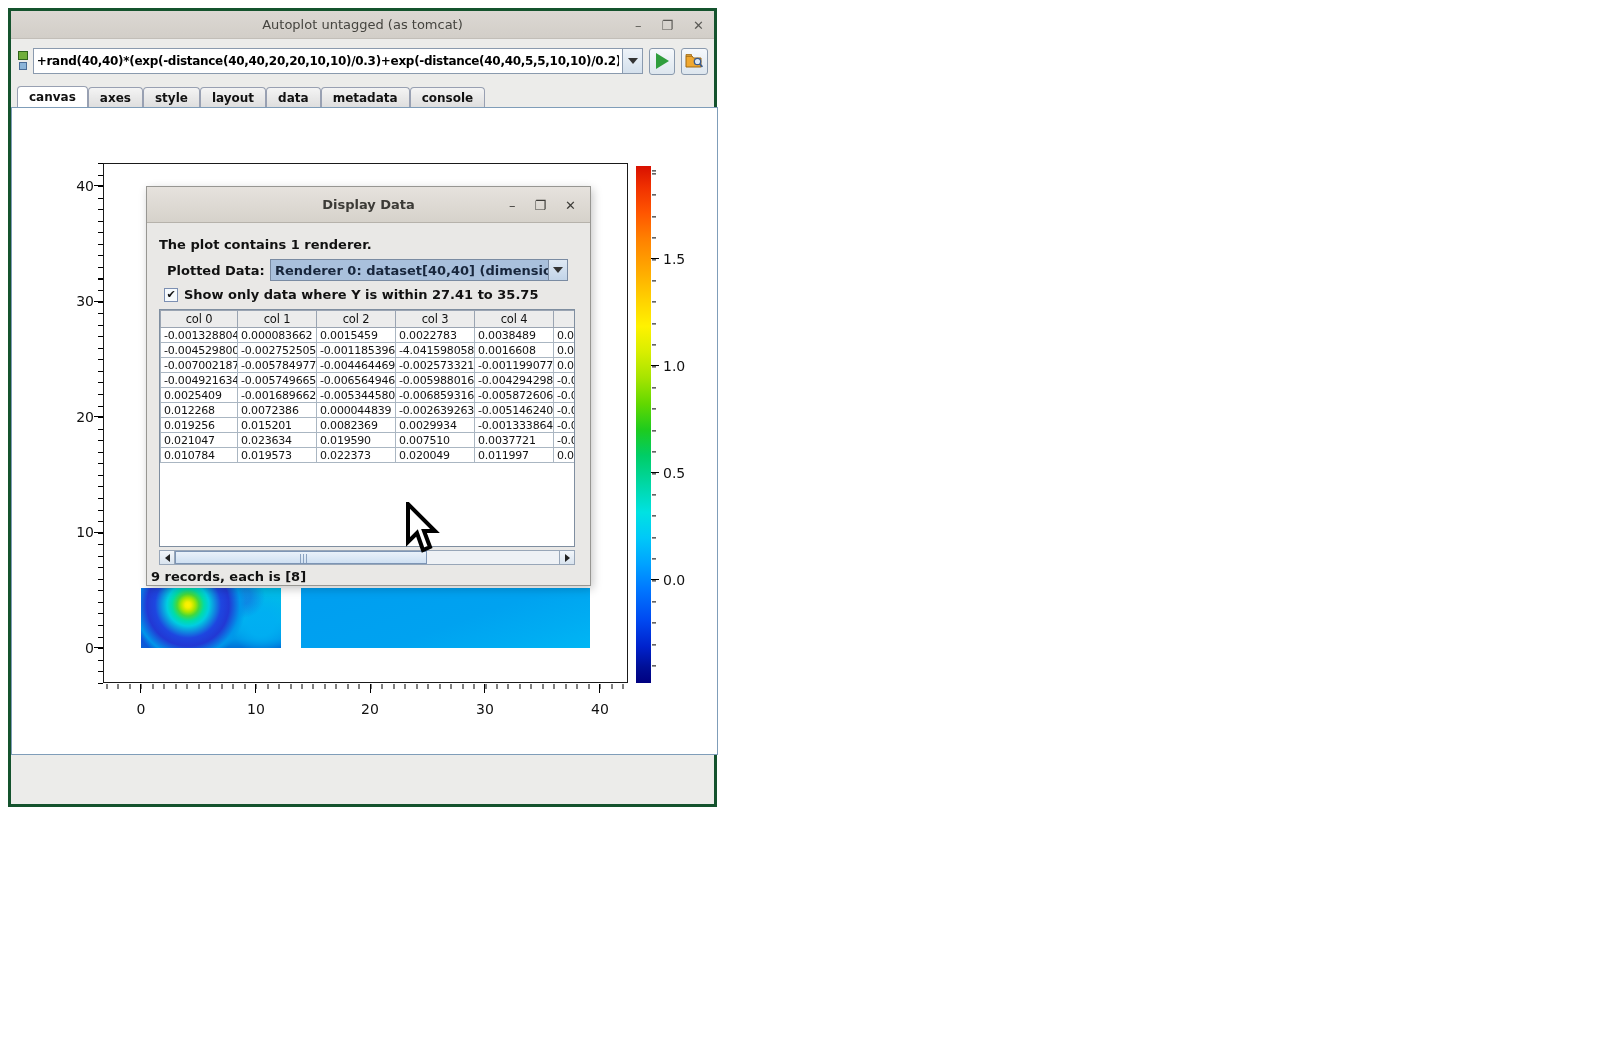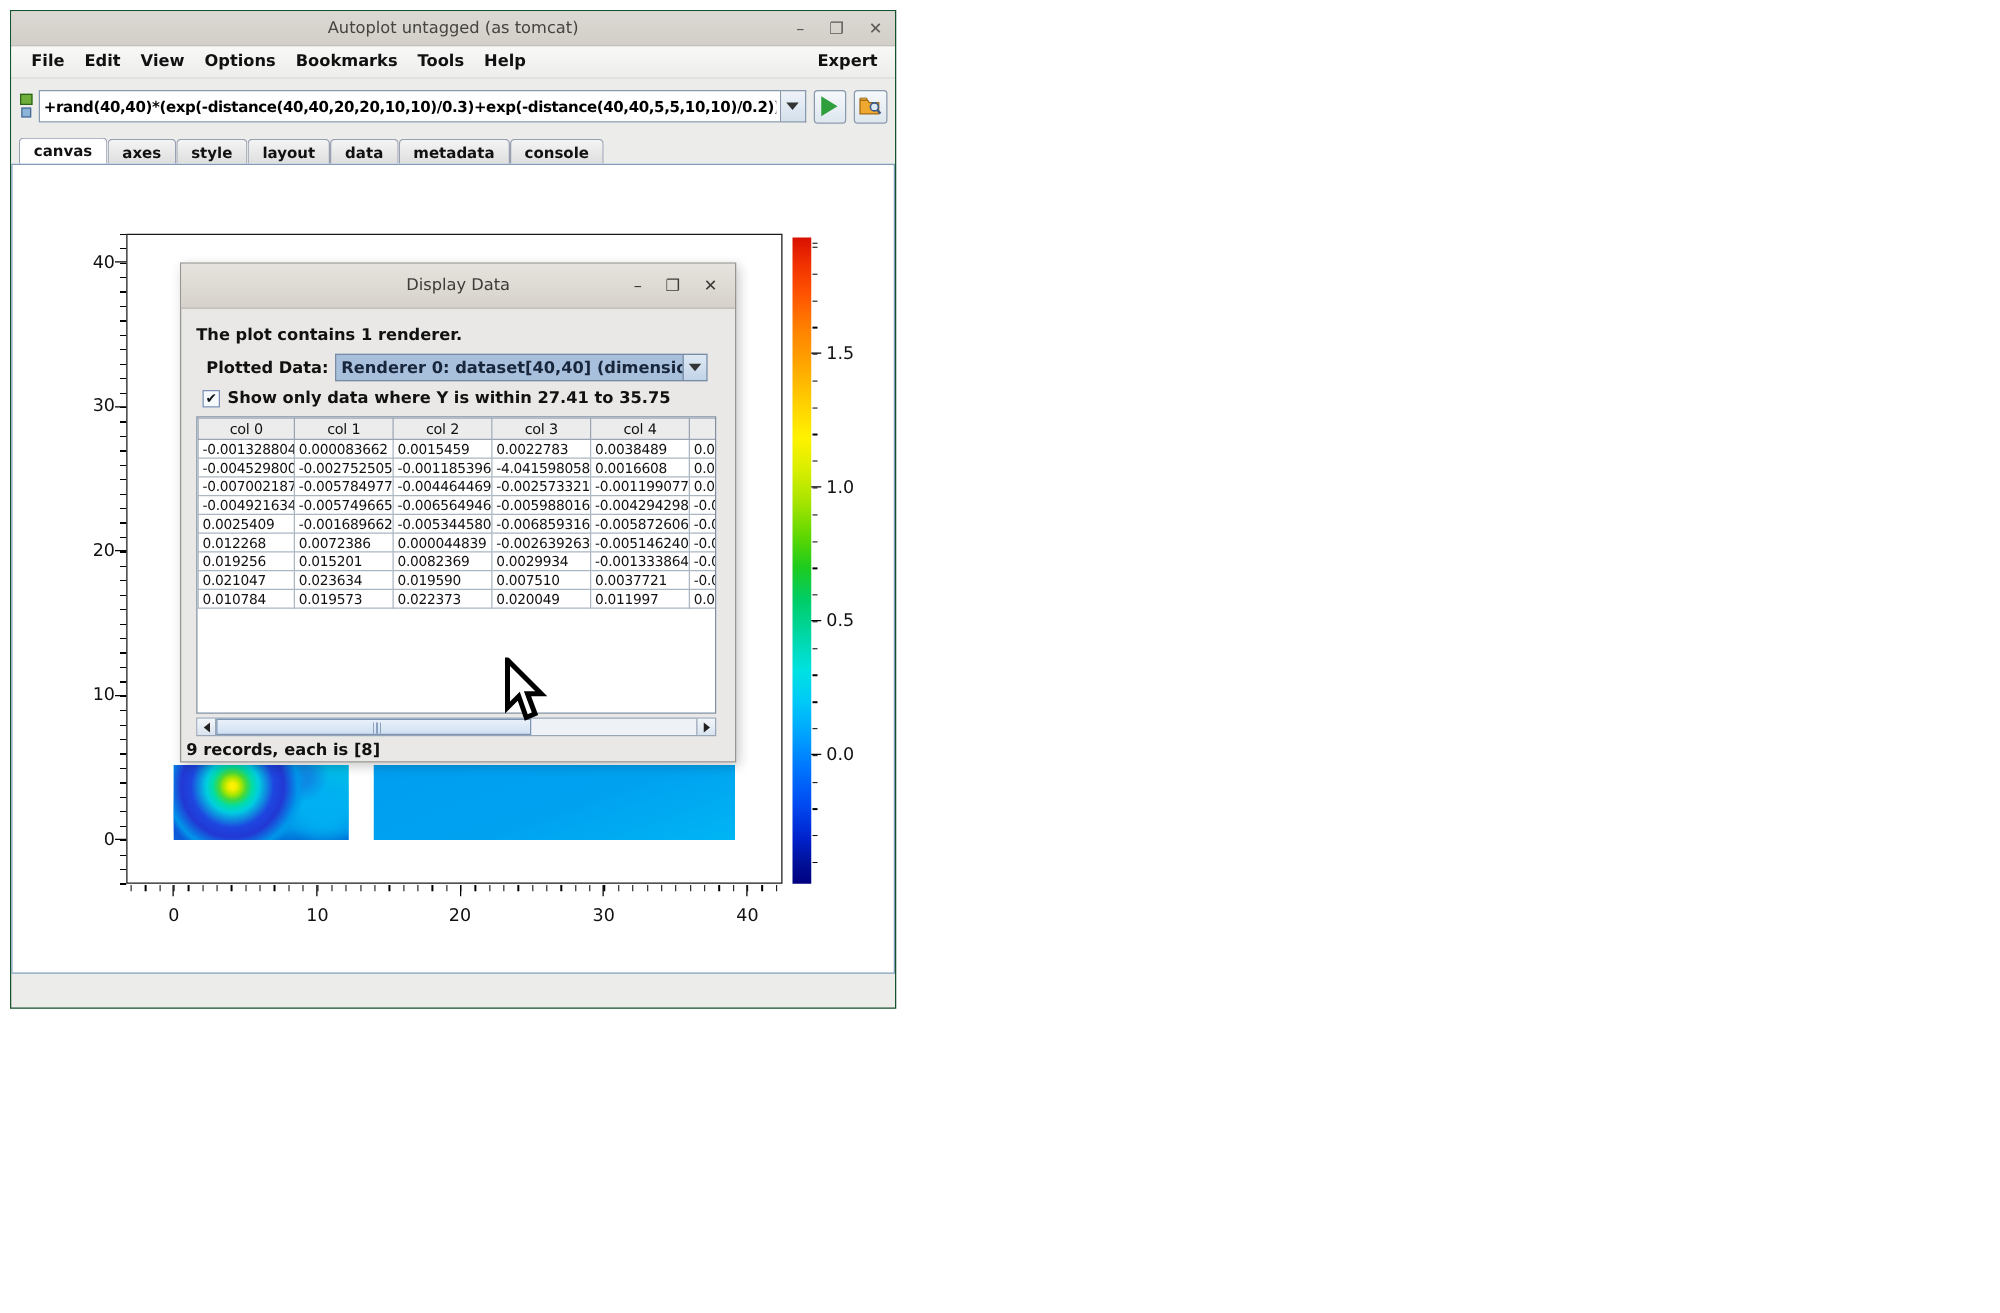--- a/index.html
+++ b/index.html
@@ -1,19 +1,19 @@
 <!DOCTYPE html>
 <html><head>
 <meta charset="utf-8">
 <style>
   * { margin:0; padding:0; box-sizing:border-box; }
   html,body { width:1600px; height:1050px; background:#ffffff; font-family:"DejaVu Sans", sans-serif; }
 
   .app { position:absolute; left:8px; top:8px; width:709px; height:799px;
-         background:#ececea; border:1px solid #14532d; }
+         background:#ececea; border:3px solid #14532d; }
 
   
   .titlebar { height:28px; background:linear-gradient(#dcd8d3,#d2cec8);
               display:flex; align-items:center; justify-content:center; position:relative;
               border-bottom:1px solid #c2beb8; }
   .titlebar .title { font-size:13px; color:#45443f; }
   .win-btns { position:absolute; right:10px; top:0; height:28px; display:flex; align-items:center; gap:20px; }
   .win-btn { font-size:13px; color:#5a5955; cursor:default; line-height:1; }
 
   .menubar { height:26px; background:linear-gradient(#f8f8f7,#ededeb);
@@ -88,21 +88,21 @@
       linear-gradient(180deg, #00bce8 0%, #00b2ee 55%, #0096e8 85%, #0072d8 100%); }
   .img-right { left:289px; width:289px;
     background:linear-gradient(160deg, #009ef0 0%, #00a2f0 55%, #00acf2 80%, #00b6f4 100%); }
 
   
   .dialog { position:absolute; left:134px; top:78px; width:445px; height:400px;
             background:#e9e8e6; border:1px solid #979692; box-shadow:2px 3px 9px rgba(0,0,0,0.22); }
   .dlg-titlebar { height:36px; background:linear-gradient(#e6e2dd,#d6d2cb);
                   border-bottom:1px solid #b6b2ab; display:flex; align-items:center; justify-content:center;
                   position:relative; }
-  .dlg-title { font-size:13px; font-weight:normal; color:#3c3b37; }
+  .dlg-title { font-size:13px; font-weight:bold; color:#3c3b37; }
   .dlg-btns { position:absolute; right:14px; top:0; height:36px; display:flex; align-items:center; gap:19px; }
   .dlg-btn { font-size:13px; color:#3d3c38; line-height:1; }
   .dlg-body { position:relative; width:100%; height:434px; font-size:13px; }
   .renderer-line { position:absolute; left:12px; top:14px; font-weight:bold; color:#111; }
   .plotted-label { position:absolute; left:20px; top:40px; font-weight:bold; color:#111; }
   .combo { position:absolute; left:123px; top:36px; width:298px; height:22px;
            background:#a9c0dc; border:1px solid #7a8ba2; display:flex; align-items:center; }
   .combo-text { flex:1; font-weight:bold; font-size:13px; color:#18263c; padding:0 4px;
                 white-space:nowrap; overflow:hidden; }
   .combo-arrow-box { width:19px; height:100%; background:linear-gradient(#dfe9f4,#c2d4e8);
@@ -148,30 +148,20 @@
 
   <div class="titlebar">
     <span class="title">Autoplot untagged (as tomcat)</span>
     <span class="win-btns">
       <span class="win-btn">–</span>
       <span class="win-btn">❐</span>
       <span class="win-btn">✕</span>
     </span>
   </div>
 
-  <div class="menubar">
-    <span class="menu-item">File</span>
-    <span class="menu-item">Edit</span>
-    <span class="menu-item">View</span>
-    <span class="menu-item">Options</span>
-    <span class="menu-item">Bookmarks</span>
-    <span class="menu-item">Tools</span>
-    <span class="menu-item">Help</span>
-    <span class="menu-right">Expert</span>
-  </div>
 
   <div class="urlbar">
     <span class="type-icon">
       <span class="sq-green"></span>
         <span class="sq-blue"></span>
     </span>
     <input class="url-input" type="text" value="+rand(40,40)*(exp(-distance(40,40,20,20,10,10)/0.3)+exp(-distance(40,40,5,5,10,10)/0.2))" style="">
     <span class="combo-btn">
         <span class="tri-down"></span>
       </span>

